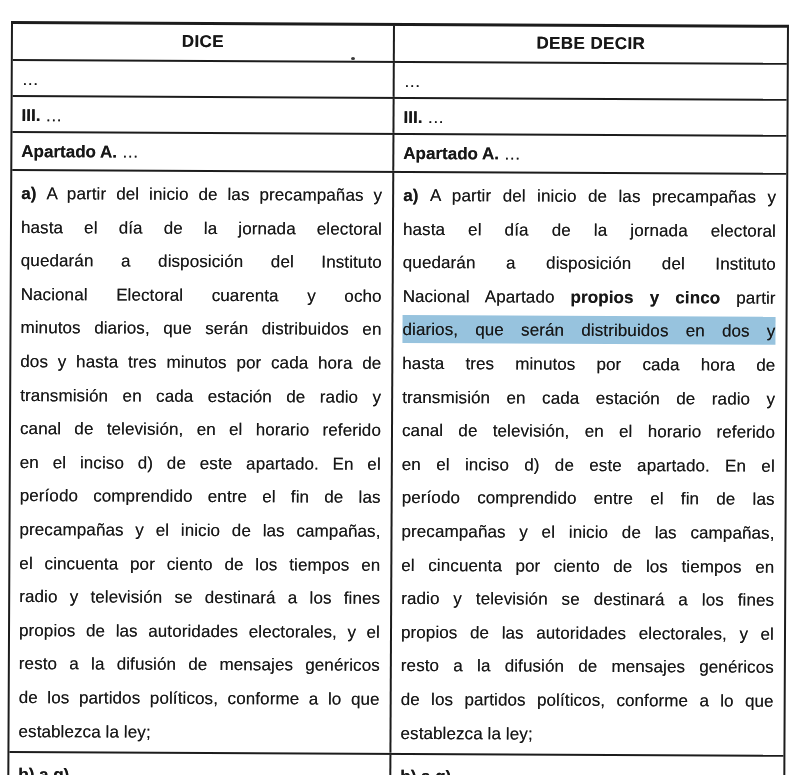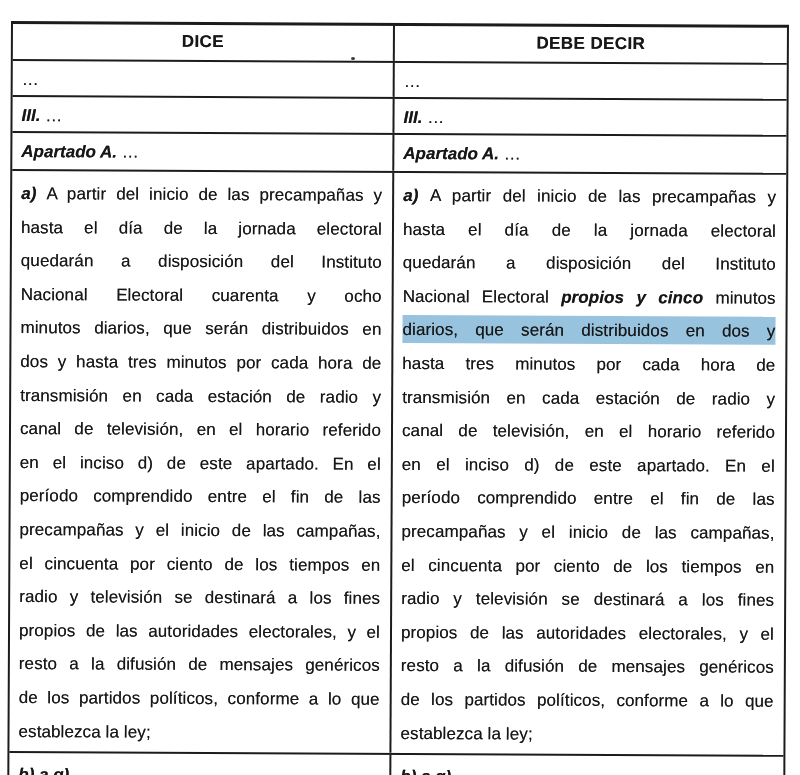--- a/index.html
+++ b/index.html
@@ -64,21 +64,21 @@
 
   .row.para-row { height: 582px; }
   .cell.para { padding: 6px 10px 0 9px; font-size: 17px; letter-spacing: 0.1px; }
   .tline { line-height: 33.6px; }
   .para .tline { text-align: justify; text-align-last: justify; }
   .para .tline.last { text-align-last: auto; }
 
   .row.partial-row { height: 44px; }
   .partial-row .cell { font-size: 17px; padding-top: 5px; line-height: 20px; }
 
-  .b { font-weight: bold; font-style: italic; }
+  .b { font-weight: bold; }
   .hl {
     background: #97c3de;
     padding: 5px 0 4px 0;
   }
   .speck {
     position: absolute;
     background: #3a3a3a;
     border-radius: 50%;
   }
   .speck-1 { left: 351px; top: 57px; width: 4px; height: 3px; }
@@ -139,21 +139,21 @@
           <div class="tline"><span>radio y televisión se destinará a los fines</span></div>
           <div class="tline"><span>propios de las autoridades electorales, y el</span></div>
           <div class="tline"><span>resto a la difusión de mensajes genéricos</span></div>
           <div class="tline"><span>de los partidos políticos, conforme a lo que</span></div>
           <div class="tline last"><span>establezca la ley;</span></div>
         </div>
       <div class="cell para right-col">
           <div class="tline"><span class="b">a) </span><span>A partir del inicio de las precampañas y</span></div>
           <div class="tline"><span>hasta el día de la jornada electoral</span></div>
           <div class="tline"><span>quedarán a disposición del Instituto</span></div>
-          <div class="tline"><span>Nacional Electoral </span><span class="b">propios y cinco</span><span> minutos</span></div>
+          <div class="tline"><span>Nacional Apartado </span><span class="b">propios y cinco</span><span> partir</span></div>
           <div class="tline"><span class="hl">diarios, que serán distribuidos en dos y</span></div>
           <div class="tline"><span>hasta tres minutos por cada hora de</span></div>
           <div class="tline"><span>transmisión en cada estación de radio y</span></div>
           <div class="tline"><span>canal de televisión, en el horario referido</span></div>
           <div class="tline"><span>en el inciso d) de este apartado. En el</span></div>
           <div class="tline"><span>período comprendido entre el fin de las</span></div>
           <div class="tline"><span>precampañas y el inicio de las campañas,</span></div>
           <div class="tline"><span>el cincuenta por ciento de los tiempos en</span></div>
           <div class="tline"><span>radio y televisión se destinará a los fines</span></div>
           <div class="tline"><span>propios de las autoridades electorales, y el</span></div>

